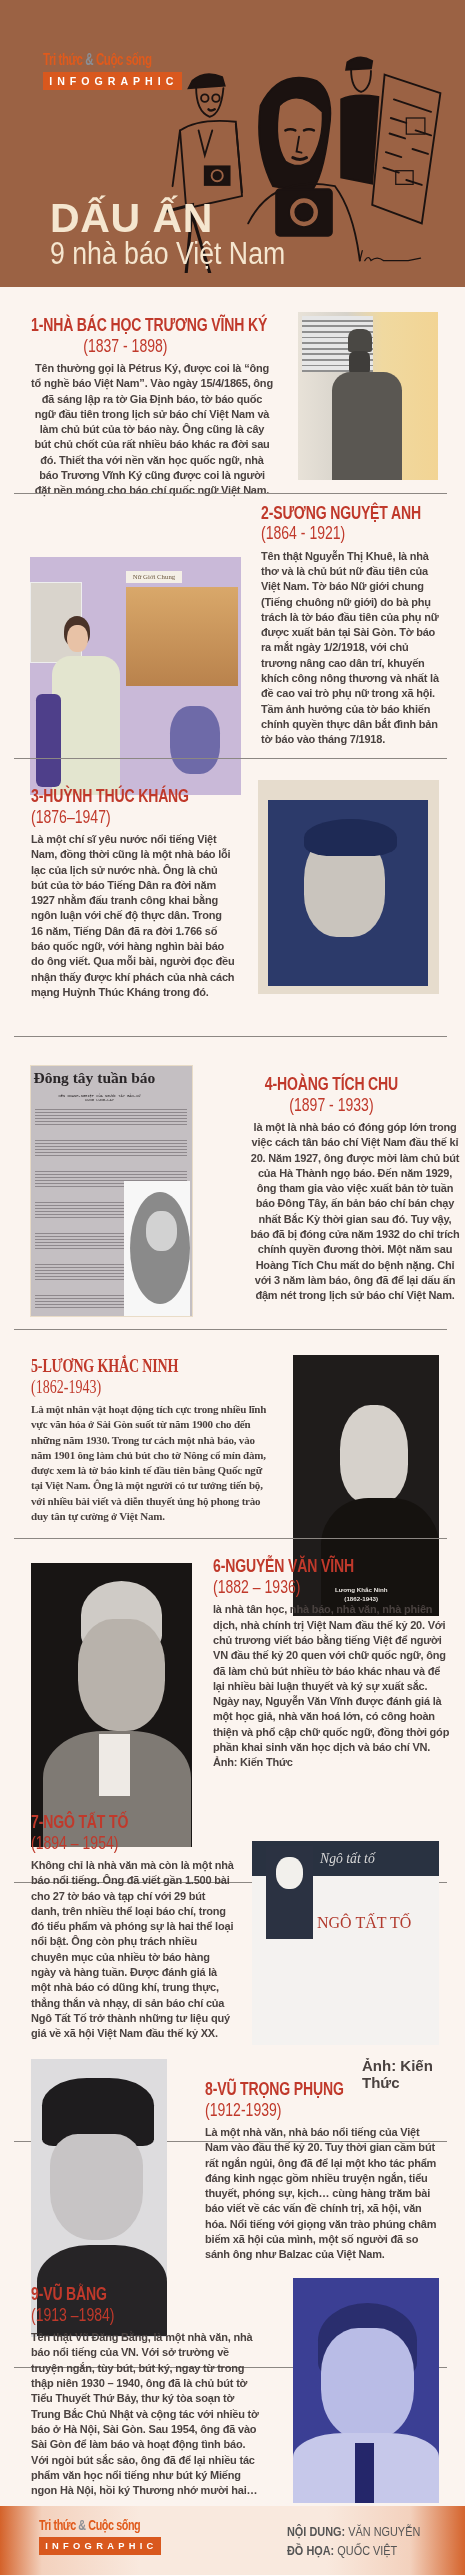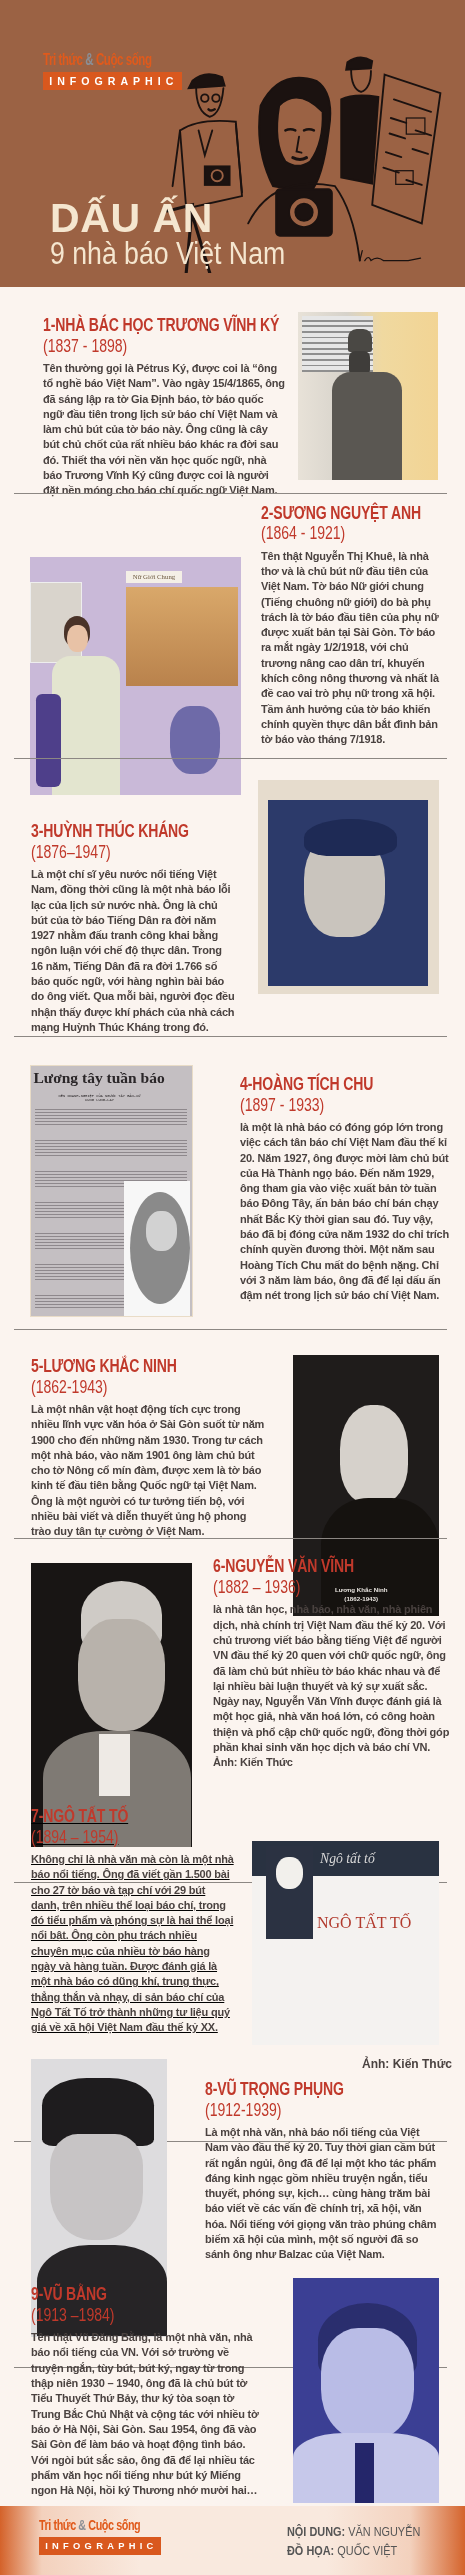--- a/index.html
+++ b/index.html
@@ -17,21 +17,21 @@
   .art { position: absolute; left: 155px; top: 25px; width: 298px; height: 248px; }
 
   
   .section { position: absolute; left: 0; width: 466px; }
   .divider { position: absolute; left: 13.7px; width: 433px; height: 1.2px; background: #8c8783; }
   .sec-title { color: #c0392b; font-size: 18px; font-weight: bold; line-height: 20.5px; transform: scaleX(0.78); transform-origin: left; white-space: nowrap; letter-spacing: -0.2px; }
   .sec-years { color: #c0392b; font-size: 18px; line-height: 20.5px; transform: scaleX(0.78); transform-origin: left; white-space: nowrap; margin-bottom: 5px; }
   .sec-body { color: #4a4240; font-size: 11px; line-height: 15.3px; font-weight: bold; letter-spacing: -0.2px; }
   .text-block { position: absolute; }
   .photo { position: absolute; overflow: hidden; }
-  .caption { position: absolute; color: #4a4240; font-size: 12px; font-weight: bold; }
+  .caption { position: absolute; color: #4a4240; font-size: 15px; font-weight: bold; }
 
   
   .footer { position: absolute; left: 0; top: 2506px; width: 466px; height: 70px; background: linear-gradient(90deg, #d4622a 0%, #f3d1bd 9%, #f9e9de 30%, #f9e9de 70%, #f3d1bd 88%, #d4622a 100%); }
   .footer .logo { left: 39px; top: 10px; }
   .footer .logo-top { font-size: 15px; }
   .footer .logo-bar { font-size: 9.3px; letter-spacing: 4.3px; }
   .credits { position: absolute; left: 287px; top: 17.4px; font-family: "Liberation Sans", sans-serif; font-size: 12.4px; color: #555; line-height: 18.6px; transform: scaleX(0.88); transform-origin: left; white-space: nowrap; }
   .credits b { font-weight: bold; }
 </style>
 </head>
@@ -83,21 +83,21 @@
 
         <path d="M330 380 l4 -16 M338 380 q6 -10 10 0 q10 -8 20 0 l40 0 l20 -4" stroke-width="2"></path>
       </g>
     </svg>
 
     <div class="title-1">DẤU ẤN</div>
     <div class="title-2">9 nhà báo Việt Nam</div>
   </div>
 
   <div class="section" style="top:287px;">
-    <div class="text-block" style="left:43px; top:28px; width:242px;">
+    <div class="text-block" style="left:31px; top:28px; width:242px;text-align:center;">
       <div class="sec-title">1-NHÀ BÁC HỌC TRƯƠNG VĨNH KÝ</div>
       <div class="sec-years">(1837 - 1898)</div>
       <div class="sec-body">Tên thường gọi là Pétrus Ký, được coi là “ông tổ nghề báo Việt Nam”. Vào ngày 15/4/1865, ông đã sáng lập ra tờ Gia Định báo, tờ báo quốc ngữ đầu tiên trong lịch sử báo chí Việt Nam và làm chủ bút của tờ báo này. Ông cũng là cây bút chủ chốt của rất nhiều báo khác ra đời sau đó. Thiết tha với nền văn học quốc ngữ, nhà báo Trương Vĩnh Ký cũng được coi là người đặt nền móng cho báo chí quốc ngữ Việt Nam.</div>
     </div>
     <div class="photo" style="left:298px; top:25px; width:140px; height:168px; background:linear-gradient(90deg,#e8e2d8 0%,#d6d2ca 35%,#f0d9a0 60%,#f2d494 100%);">
       <div style="position:absolute; left:3.7px; top:3.7px; width:71px; height:56px; background:repeating-linear-gradient(0deg,#8f8f8f 0 1.9px,#e6e6e6 1.9px 5.6px);"></div>
       <div style="position:absolute; left:50px; top:17.4px; width:23.6px; height:22.4px; background:#4a4844; border-radius:8.7px 8.7px 2.5px 2.5px;"></div>
       <div style="position:absolute; left:51px; top:39px; width:21px; height:25px; background:#3f3d3a; border-radius:6.2px;"></div>
       <div style="position:absolute; left:34px; top:60px; width:70px; height:108px; background:#5a5752; border-radius:18.6px 18.6px 0 0;"></div>
     </div>
@@ -117,54 +117,54 @@
       <div style="position:absolute; left:34px; top:59px; width:26px; height:31px; background:#4a3328; border-radius:50% 50% 40% 40%;"></div>
       <div style="position:absolute; left:37px; top:68px; width:21px; height:27px; background:#e8c2a6; border-radius:45%;"></div>
       <div style="position:absolute; left:22px; top:99px; width:68px; height:139px; background:#e3e5cf; border-radius:18.6px 18.6px 0 0;"></div>
       <div style="position:absolute; left:6.2px; top:137px; width:25px; height:93px; background:#4e3f8a; border-radius:6.2px;"></div>
       <div style="position:absolute; left:140px; top:149px; width:50px; height:68px; background:#6e6aa8; border-radius:40%;"></div>
     </div>
   </div>
   <div class="divider" style="top:758px;"></div>
 
   <div class="section" style="top:760px;">
-    <div class="text-block" style="left:31px; top:26px; width:205px;margin-top:35px;">
+    <div class="text-block" style="left:31px; top:26px; width:205px;">
       <div class="sec-title">3-HUỲNH THÚC KHÁNG</div>
       <div class="sec-years"> (1876–1947)</div>
       <div class="sec-body">Là một chí sĩ yêu nước nổi tiếng Việt Nam, đồng thời cũng là một nhà báo lỗi lạc của lịch sử nước nhà. Ông là chủ bút của tờ báo Tiếng Dân ra đời năm 1927 nhằm đấu tranh công khai bằng ngôn luận với chế độ thực dân. Trong 16 năm, Tiếng Dân đã ra đời 1.766 số báo quốc ngữ, với hàng nghìn bài báo do ông viết. Qua mỗi bài, người đọc đều nhận thấy được khí phách của nhà cách mạng Huỳnh Thúc Kháng trong đó.</div>
     </div>
     <div class="photo" style="left:258px; top:20px; width:181px; height:214px; background:#e6dccd;">
       <div style="position:absolute; left:10px; top:20px; width:160px; height:186px; background:#2c3a6a;">
         <div style="position:absolute; left:36px; top:31px; width:81px; height:106px; background:#c9c4bd; border-radius:45% 45% 40% 40%;"></div>
         <div style="position:absolute; left:36px; top:18.6px; width:93px; height:37px; background:#1e2a55; border-radius:50% 50% 30% 30%;"></div>
       </div>
     </div>
   </div>
   <div class="divider" style="top:1036px;"></div>
 
   <div class="section" style="top:1037px;">
-    <div class="text-block" style="left:240px; top:37px; width:214px;">
+    <div class="text-block" style="left:248px; top:37px; width:214px;text-align:center;">
       <div class="sec-title">4-HOÀNG TÍCH CHU</div>
       <div class="sec-years">(1897 - 1933)</div>
       <div class="sec-body">là một là nhà báo có đóng góp lớn trong việc cách tân báo chí Việt Nam đầu thế kỉ 20. Năm 1927, ông được mời làm chủ bút của Hà Thành ngọ báo. Đến năm 1929, ông tham gia vào việc xuất bản tờ tuần báo Đông Tây, ấn bản báo chí bán chạy nhất Bắc Kỳ thời gian sau đó. Tuy vậy, báo đã bị đóng cửa năm 1932 do chỉ trích chính quyền đương thời. Một năm sau Hoàng Tích Chu mất do bệnh nặng. Chỉ với 3 năm làm báo, ông đã để lại dấu ấn đậm nét trong lịch sử báo chí Việt Nam.</div>
     </div>
     <div class="photo" style="left:30px; top:28px; width:163px; height:252px; background:#c4bfc2; border:1.9px solid #e9dcc7;">
-      <div style="position:absolute; left:2.5px; top:2.5px; width:155px; font-family:'Liberation Serif',serif; font-weight:bold; font-size:15.5px; color:#2a2628; white-space:nowrap;">Lương tây tuần báo</div>
+      <div style="position:absolute; left:2.5px; top:2.5px; width:155px; font-family:'Liberation Serif',serif; font-weight:bold; font-size:15.5px; color:#2a2628; white-space:nowrap;">Đông tây tuần báo</div>
       <div style="position:absolute; left:25px; top:28px; width:87px; font-family:'Liberation Mono',monospace; font-size:3.7px; color:#2a2628; text-align:center;">NỀN DOANH-NGHIỆP CỦA NGƯỜI TÂY BẢN-XỨ CŨNG LUNG-LAY</div>
       <div style="position:absolute; left:3.7px; top:43px; width:152px; height:199px; background:repeating-linear-gradient(0deg,#8e888c 0 0.6px,transparent 0.6px 3.1px);"></div>
       <div style="position:absolute; left:93px; top:115px; width:66px; height:137px; background:#f7f7f7;">
         <div style="position:absolute; left:6.2px; top:11.2px; width:60px; height:112px; background:#8a8a8a; border-radius:50%;"></div>
         <div style="position:absolute; left:22px; top:30px; width:31px; height:40px; background:#d2d2d2; border-radius:45%;"></div>
       </div>
     </div>
   </div>
   <div class="divider" style="top:1329px;"></div>
 
   <div class="section" style="top:1330px;">
-    <div class="text-block" style="left:31px; top:26px; width:236px;">
+    <div class="text-block" style="left:31px; top:26px; width:236px;font-family:Liberation Serif, serif;">
       <div class="sec-title">5-LƯƠNG KHẮC NINH</div>
       <div class="sec-years">(1862-1943)</div>
       <div class="sec-body">Là một nhân vật hoạt động tích cực trong nhiều lĩnh vực văn hóa ở Sài Gòn suốt từ năm 1900 cho đến những năm 1930. Trong tư cách một nhà báo, vào năm 1901 ông làm chủ bút cho tờ Nông cổ mín đàm, được xem là tờ báo kinh tế đầu tiên bằng Quốc ngữ tại Việt Nam. Ông là một người có tư tưởng tiến bộ, với nhiều bài viết và diễn thuyết ủng hộ phong trào duy tân tự cường ở Việt Nam.</div>
     </div>
     <div class="photo" style="left:293px; top:25px; width:146px; height:261px; background:#1f1c1b;">
       <div style="position:absolute; left:47px; top:50px; width:68px; height:99px; background:#d6d1cb; border-radius:45% 45% 40% 40%;"></div>
       <div style="position:absolute; left:28px; top:143px; width:118px; height:118px; background:#15120f; border-radius:40% 40% 0 0;"></div>
       <div style="position:absolute; left:6.2px; top:231px; width:124px; color:#e8e4df; font-size:6.2px; font-weight:bold; text-align:center; line-height:8.7px;">
         <div>Lương Khắc Ninh</div>
         <div>(1862-1943)</div>
@@ -182,21 +182,21 @@
     <div class="photo" style="left:31px; top:23.6px; width:161px; height:284px; background:#181514;">
       <div style="position:absolute; left:50px; top:18.6px; width:81px; height:68px; background:#cfcbc6; border-radius:50% 50% 20% 20%;"></div>
       <div style="position:absolute; left:47px; top:56px; width:87px; height:112px; background:#b8b2ab; border-radius:40% 40% 45% 45%;"></div>
       <div style="position:absolute; left:12.4px; top:168px; width:148px; height:117px; background:#7f7a74; border-radius:40% 40% 0 0;"></div>
       <div style="position:absolute; left:68px; top:171px; width:31px; height:62px; background:#eeeae5;"></div>
     </div>
   </div>
   <div class="divider" style="top:1882px;"></div>
 
   <div class="section" style="top:1789px;">
-    <div class="text-block" style="left:31px; top:17px; width:205px;text-decoration:underline;">
+    <div class="text-block" style="left:31px; top:23px; width:205px;">
       <div class="sec-title">7-NGÔ TẤT TỐ</div>
       <div class="sec-years">(1894 – 1954)</div>
       <div class="sec-body">Không chỉ là nhà văn mà còn là một nhà báo nổi tiếng. Ông đã viết gần 1.500 bài cho 27 tờ báo và tạp chí với 29 bút danh, trên nhiều thể loại báo chí, trong đó tiểu phẩm và phóng sự là hai thể loại nổi bật. Ông còn phụ trách nhiều chuyên mục của nhiều tờ báo hàng ngày và hàng tuần. Được đánh giá là một nhà báo có dũng khí, trung thực, thẳng thắn và nhạy, di sản báo chí của Ngô Tất Tố trở thành những tư liệu quý giá về xã hội Việt Nam đầu thế kỷ XX.</div>
     </div>
     <div class="photo" style="left:252px; top:52px; width:187px; height:204px; background:#f4f2f0;text-decoration:underline;">
       <div style="position:absolute; left:0; top:0; width:187px; height:35px; background:#293241;"></div>
       <div style="position:absolute; left:13.7px; top:5px; width:47px; height:93px; background:#f4f2f0;"></div>
       <div style="position:absolute; left:13.7px; top:5px; width:47px; height:93px; background:#2b3242;">
         <div style="position:absolute; left:10px; top:11.2px; width:27px; height:32px; background:#f2f0ec; border-radius:45%;"></div>
       </div>

